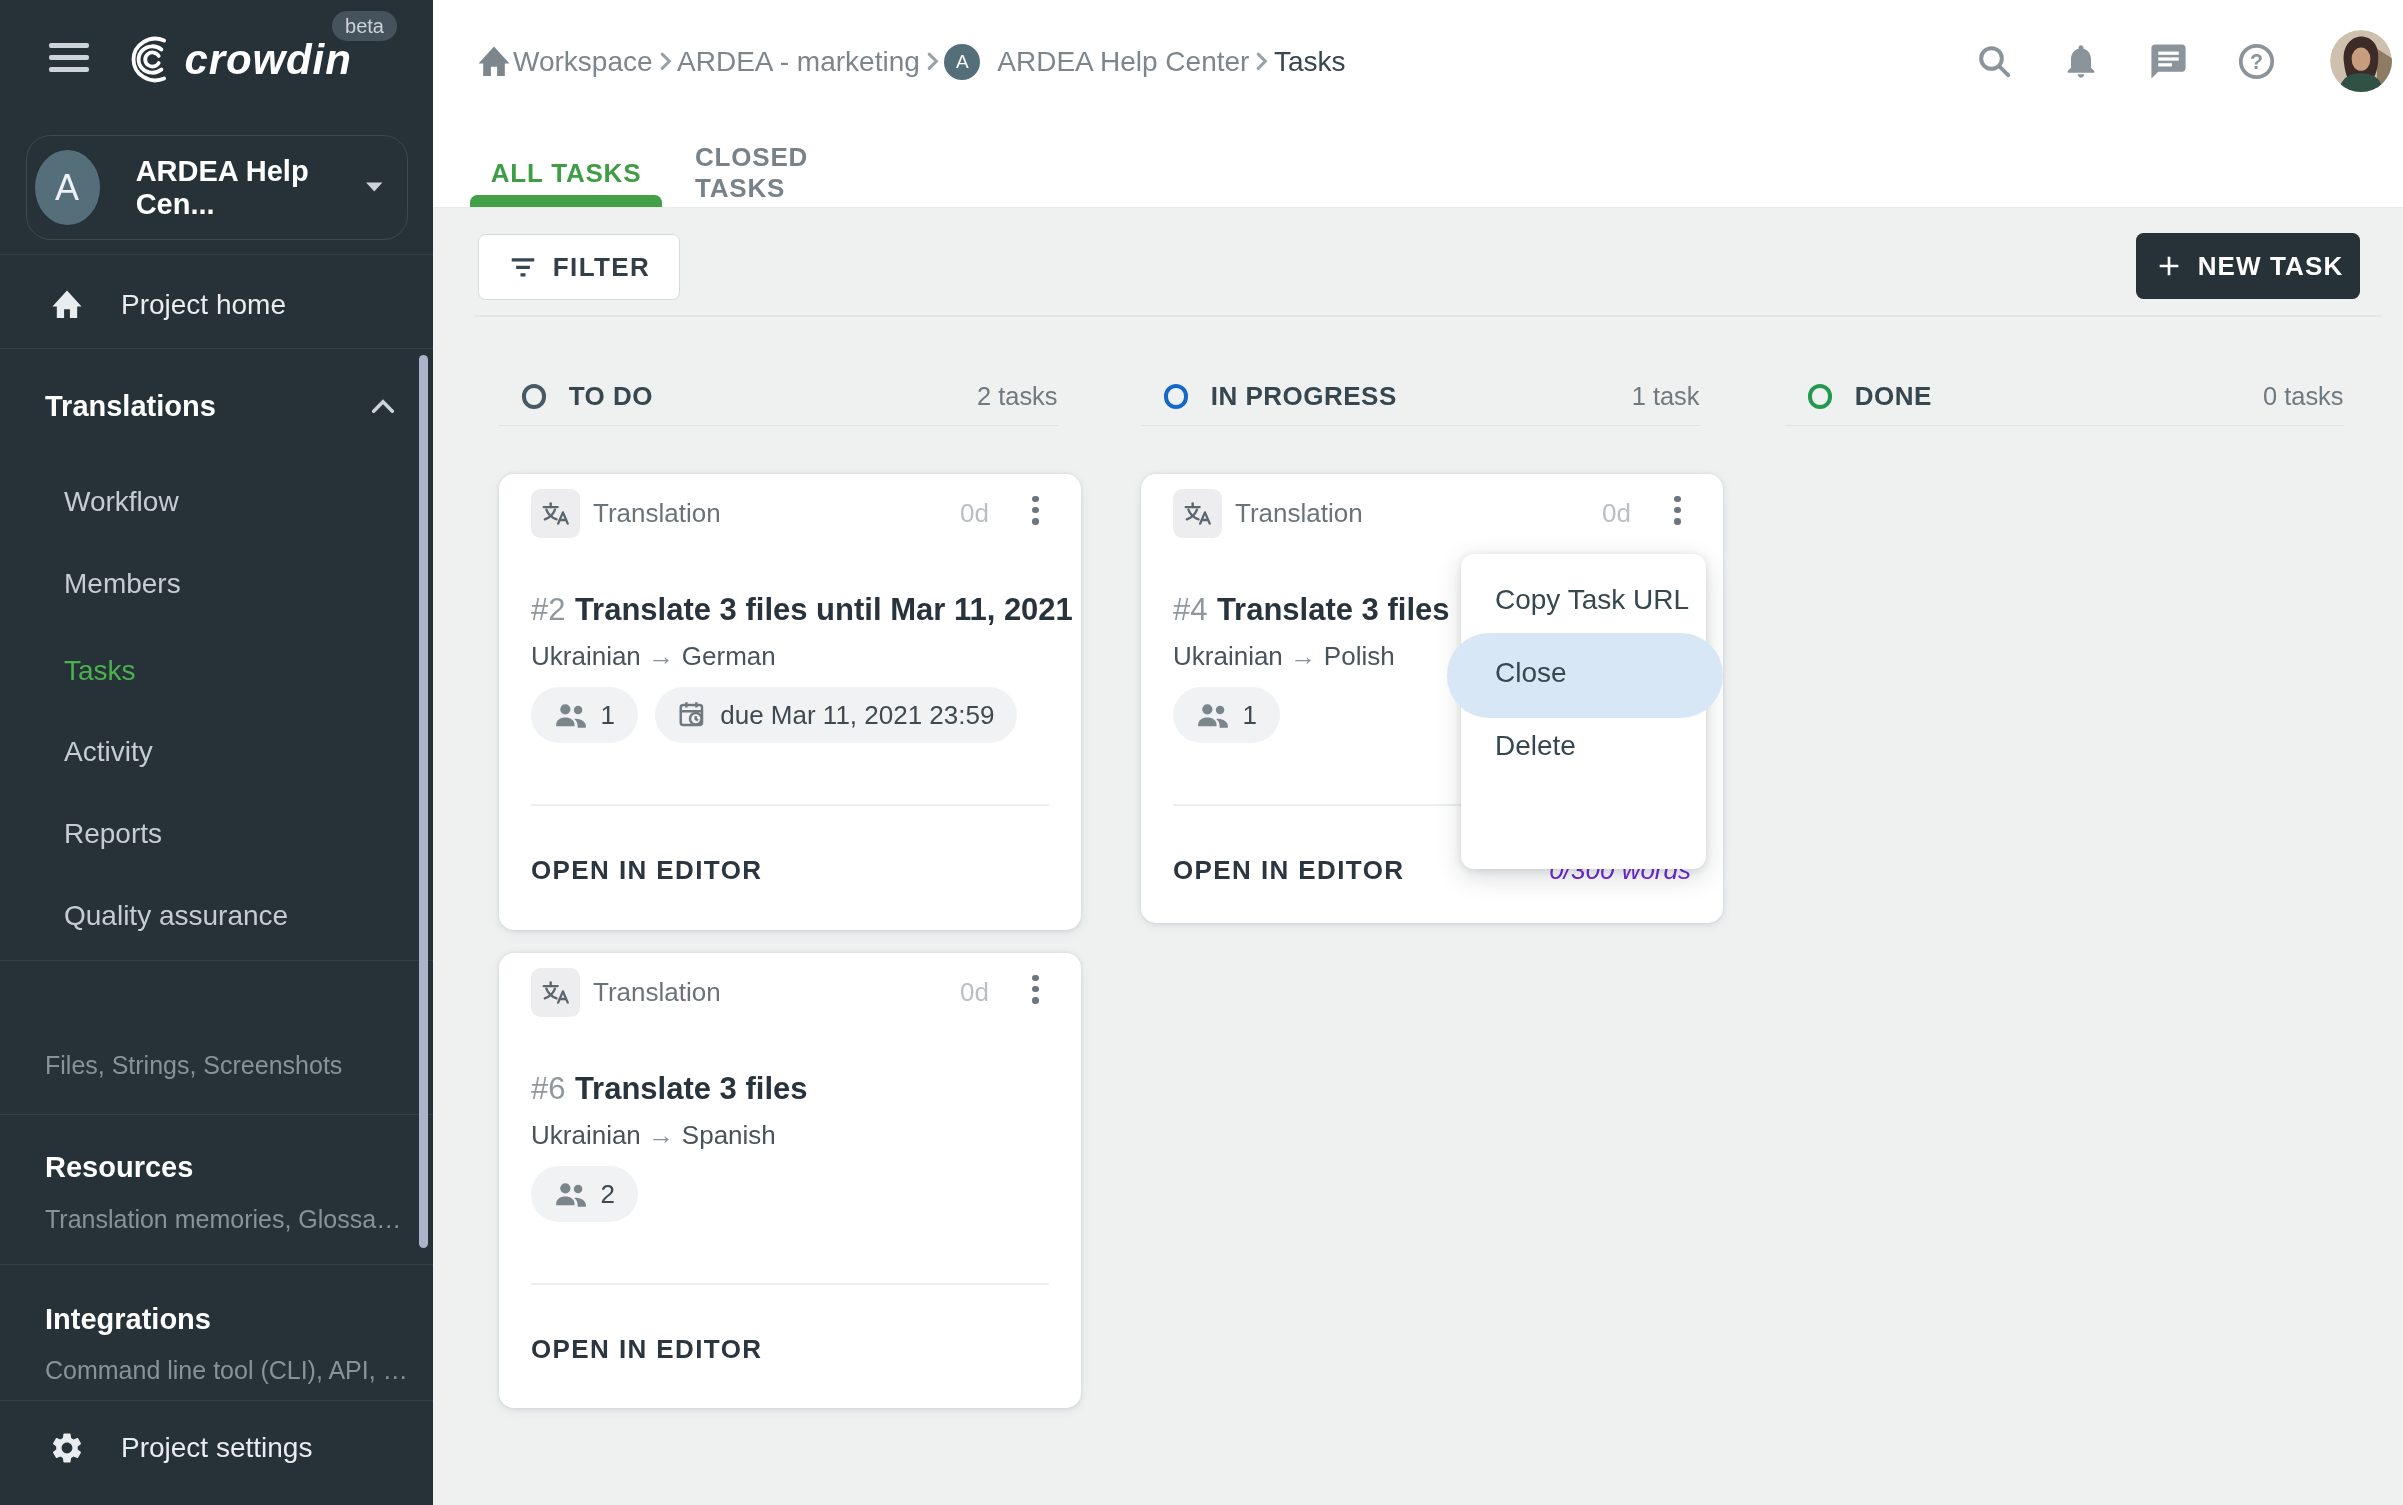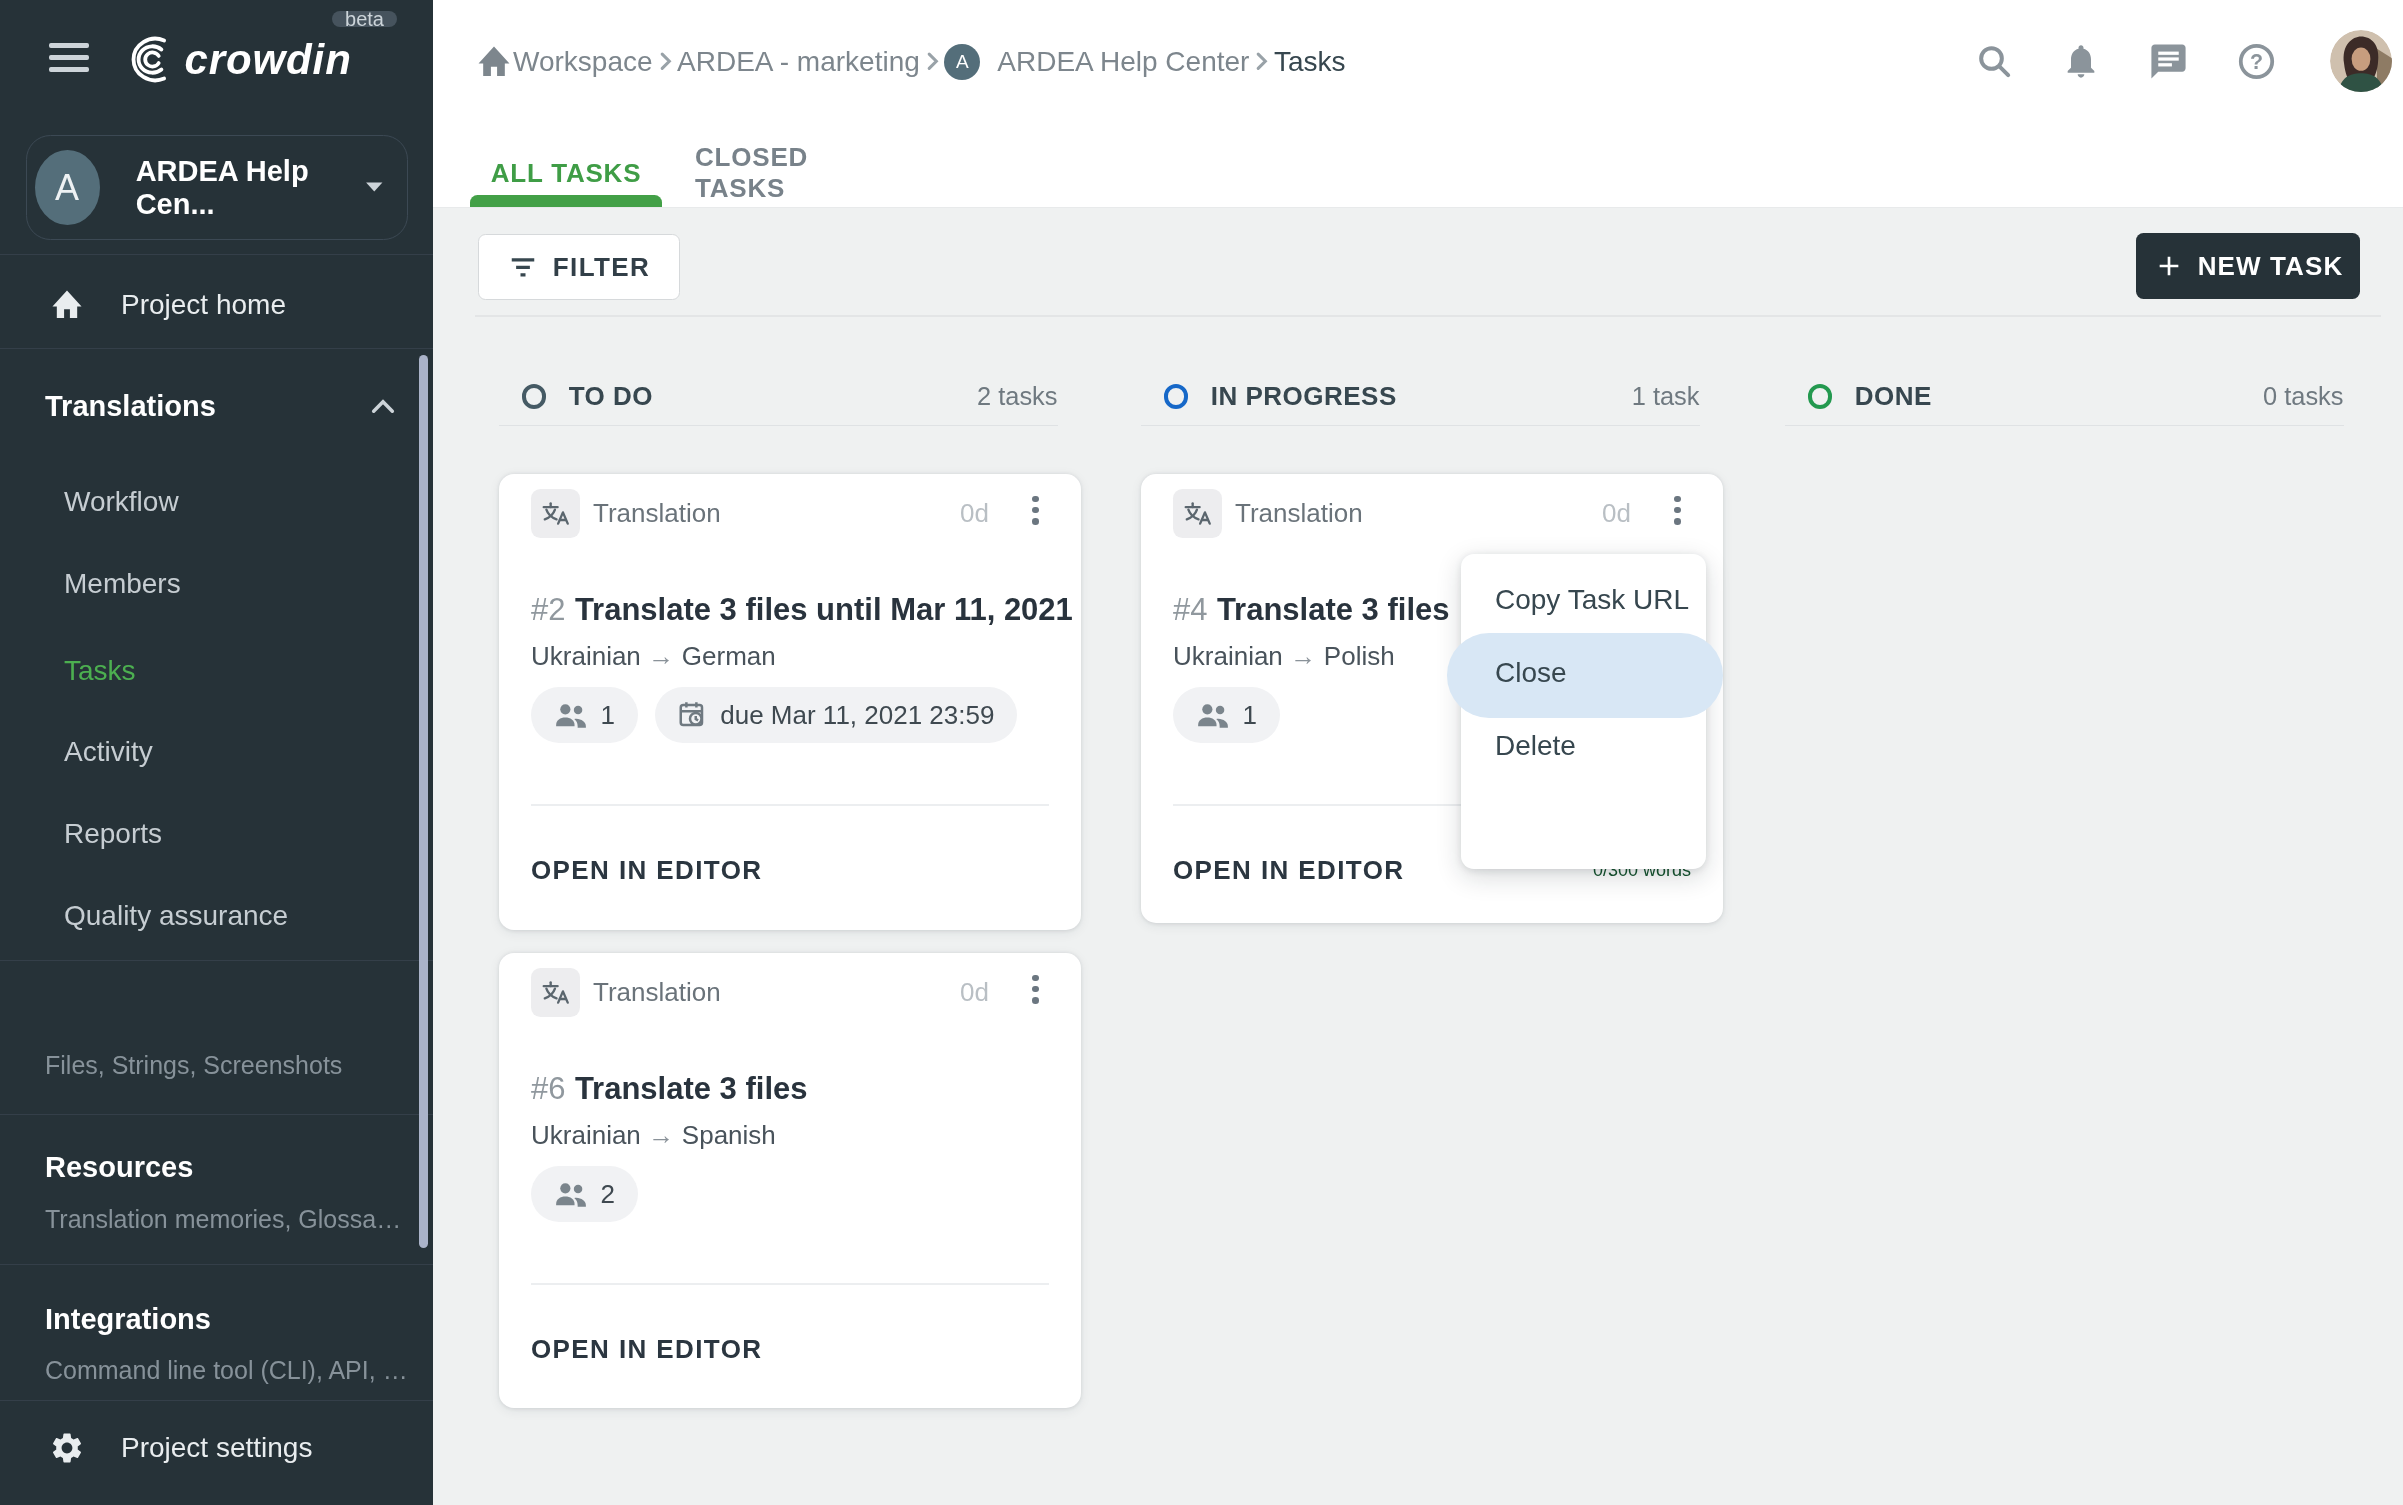--- a/index.html
+++ b/index.html
@@ -11,21 +11,21 @@
     overflow: hidden;
   }
   svg { display:block; }
 
   
   .sidebar { position:absolute; left:0; top:0; width:433px; height:1506px; background:#263238; z-index:5; }
   .hamburger { position:absolute; left:49px; top:43px; width:40px; height:29px; cursor:pointer; }
   .hamburger i { display:block; height:4.7px; background:#cdd4d9; border-radius:1.9px; margin-bottom:7.5px; }
   .logo-wrap { position:absolute; left:117px; top:32px; height:55px; display:flex; align-items:center; gap:9.4px; }
   .logo-text { color:#fff; font-size:42px; font-weight:700; font-style:italic; letter-spacing:0.9px; }
-  .beta-badge { position:absolute; right:36px; top:11.3px; height:16px; padding:0 13px; background:#46535d; color:#ccd4d9;
+  .beta-badge { position:absolute; right:36px; top:11.3px; height:30px; padding:0 13px; background:#46535d; color:#ccd4d9;
     font-size:20px; border-radius:15px; display:flex; align-items:center; }
   .proj-select { position:absolute; left:26px; top:135px; width:382px; height:105px; border:0.9px solid #3c4954;
     border-radius:24.5px; display:flex; align-items:center; padding-left:7.5px; cursor:pointer; }
   .proj-avatar { width:75px; height:75px; border-radius:50%; background:#546e7a; color:#eef2f4; font-size:36px;
     display:flex; align-items:center; justify-content:center; }
   .proj-label { margin-left:36px; color:#fff; font-size:29px; font-weight:700; }
   .proj-caret { margin-left:auto; margin-right:21px; }
 
   .sb-div { position:absolute; left:0; right:0; height:0.9px; background:#343f49; }
   .sb-row { position:absolute; left:0; right:0; height:45px; display:flex; align-items:center; cursor:pointer; }
@@ -92,21 +92,21 @@
   .card-title { position:absolute; left:32px; top:117px; font-size:31px; font-weight:700; color:#29333d; line-height:38px; }
   .card-title .num { color:#90989e; font-weight:500; margin-right:9.4px; }
   .card-langs { position:absolute; left:32px; top:166px; font-size:26px; color:#49535b; line-height:32px; }
   .card-langs .arr { color:#8a9299; padding:0 7.5px; }
   .chips { position:absolute; left:32px; top:213px; display:flex; gap:17px; }
   .chip { height:56px; border-radius:28px; background:#f1f2f4; display:flex; align-items:center; padding:0 22.6px;
     font-size:26px; color:#3f4950; gap:13px; }
   .card-div { position:absolute; left:32px; right:32px; top:330px; height:1.9px; background:#eceef0; }
   .card-foot { position:absolute; left:32px; right:32px; top:371px; height:51px; display:flex; align-items:center; }
   .open-editor { font-size:26px; font-weight:700; letter-spacing:1.4px; color:#2b3640; cursor:pointer; }
-  .words { margin-left:auto; font-size:18px; color:#14532d; }
+  .words { margin-left:auto; font-size:26px; color:#6d28d9;font-style:italic; }
 
   
   .menu { position:absolute; left:1028px; top:346px; width:245px; height:315px; background:#fff; border-radius:13px;
     box-shadow:0 7.5px 26px rgba(20,30,40,.16), 0 1.9px 7.5px rgba(20,30,40,.10); z-index:60; padding-top:8.5px; }
   .menu-item { position:relative; height:73px; line-height:73px; padding-left:34px; font-size:28px; color:#37474f;
     z-index:2; cursor:pointer; }
   .menu-hl { position:absolute; left:-14px; width:276px; top:79px; height:85px; border-radius:42px; background:#d8e7f5; z-index:1; }
 </style>
 </head>
 <body>

